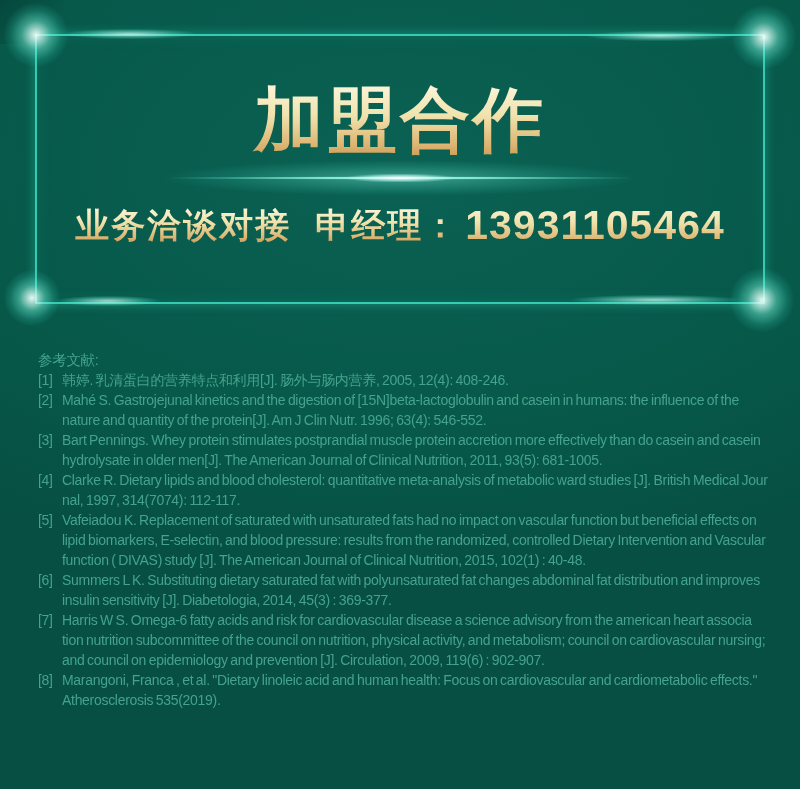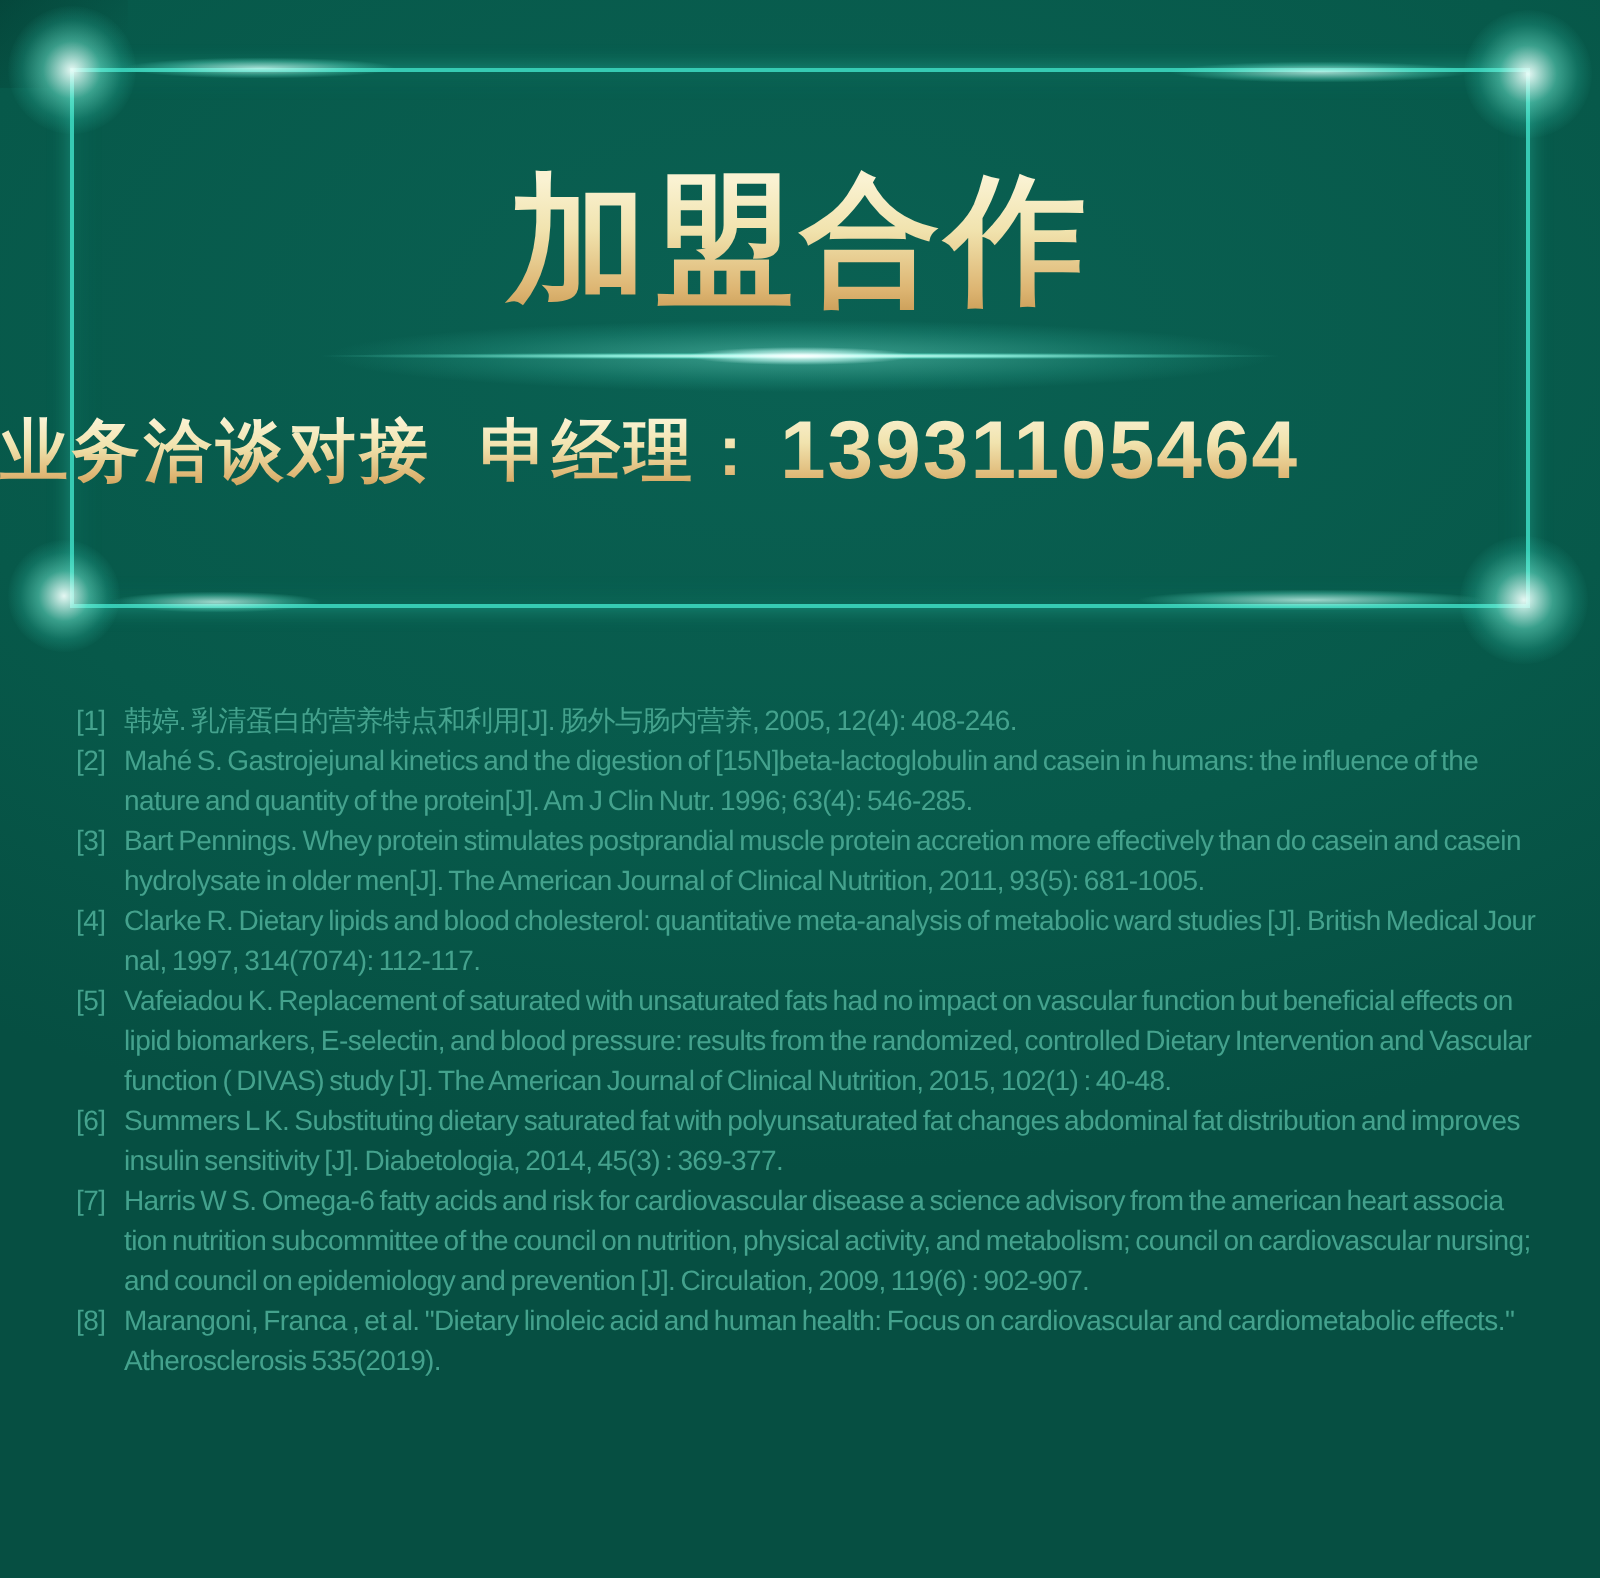--- a/index.html
+++ b/index.html
@@ -64,21 +64,21 @@
     width: 570px; height: 4px; border-radius: 2px;
     background: radial-gradient(ellipse closest-side, #eefffb 0%, rgba(150,248,230,0.85) 35%, rgba(90,225,200,0.35) 65%, rgba(90,225,200,0) 85%);
   }
   .streak-hot {
     position: absolute; left: 50%; top: 178px; transform: translate(-50%,-50%);
     width: 150px; height: 12px; border-radius: 50%;
     background: radial-gradient(ellipse closest-side, rgba(255,255,255,0.95) 0%, rgba(200,255,247,0.55) 45%, rgba(200,255,247,0) 75%);
   }
   .contact {
     position: absolute; left: 0; top: 202px; width: 800px;
-    text-align: left; white-space: nowrap;
+    text-align: center; white-space: nowrap;
   }
   .contact-cn { font-size: 34px; font-weight: bold; letter-spacing: 2px; }
   .contact-name { margin-left: 24px; }
   .contact-phone { font-size: 41px; font-weight: bold; letter-spacing: 1px; margin-left: 6px; vertical-align: -2px; }
   
   .refs {
     position: absolute; left: 38px; top: 350px; width: 740px;
     color: #44a28d; font-size: 14px; line-height: 20px;
     letter-spacing: -0.3px; word-spacing: -1px;
   }
@@ -107,28 +107,29 @@
 
   <div class="streak-glow"></div>
   <div class="streak-core"></div>
   <div class="streak-hot"></div>
 
   <div class="contact">
     <span class="contact-cn gold">业务洽谈对接</span><span class="contact-cn gold contact-name">申经理：</span><span class="contact-phone gold">13931105464</span>
   </div>
 
   <div class="refs">
+    <div class="ref-head">参考文献:</div>
     <div class="ref">
       <span class="ref-marker">[1]</span>
       <span class="ref-text">韩婷. 乳清蛋白的营养特点和利用[J]. 肠外与肠内营养, 2005, 12(4): 408-246.</span>
     </div>
     <div class="ref">
       <span class="ref-marker">[2]</span>
       <span class="ref-text">Mahé S. Gastrojejunal kinetics and the digestion of [15N]beta-lactoglobulin and casein in humans: the influence of the
-nature and quantity of the protein[J]. Am J Clin Nutr. 1996; 63(4): 546-285.</span>
+nature and quantity of the protein[J]. Am J Clin Nutr. 1996; 63(4): 546-552.</span>
     </div>
     <div class="ref">
       <span class="ref-marker">[3]</span>
       <span class="ref-text">Bart Pennings. Whey protein stimulates postprandial muscle protein accretion more effectively than do casein and casein
 hydrolysate in older men[J]. The American Journal of Clinical Nutrition, 2011, 93(5): 681-1005.</span>
     </div>
     <div class="ref">
       <span class="ref-marker">[4]</span>
       <span class="ref-text">Clarke R. Dietary lipids and blood cholesterol: quantitative meta-analysis of metabolic ward studies [J]. British Medical Jour
 nal, 1997, 314(7074): 112-117.</span>

